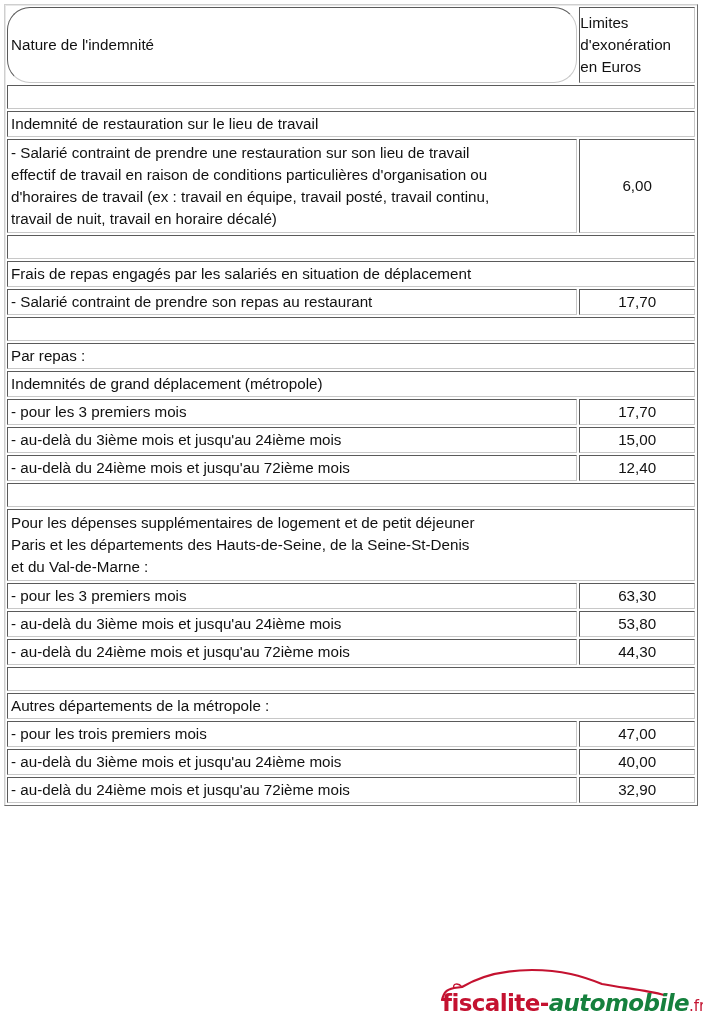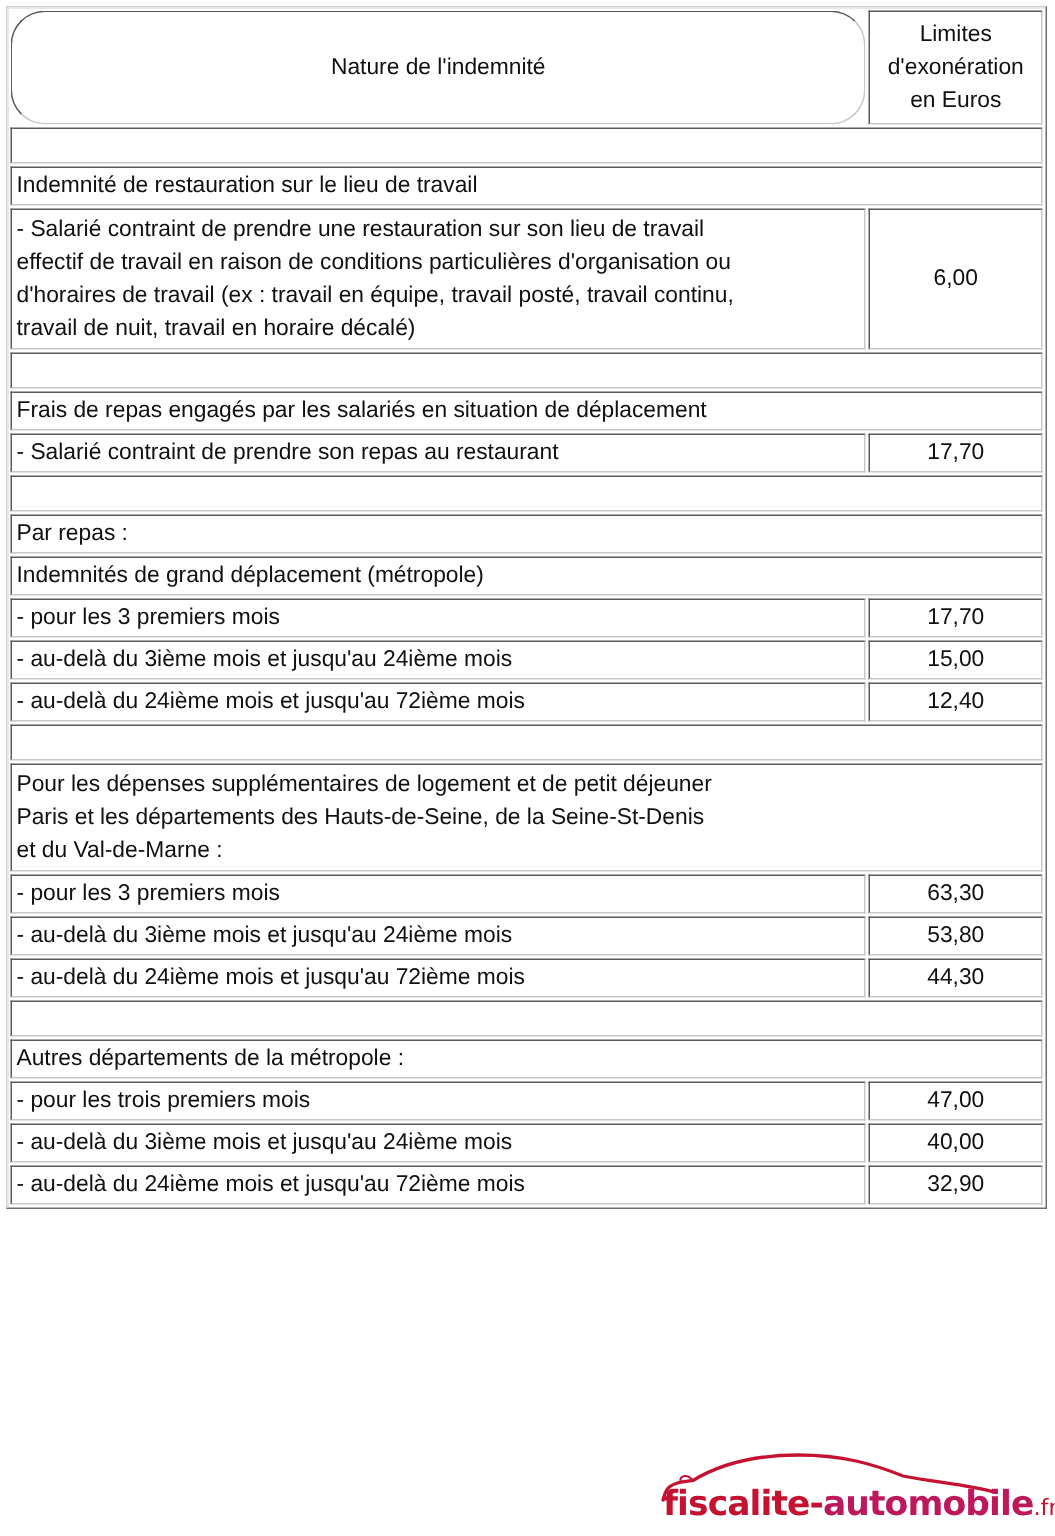--- a/index.html
+++ b/index.html
@@ -34,21 +34,21 @@
     border-top: 1px solid #5a5a5a;
     border-left: 1px solid #5a5a5a;
     border-right: 1px solid #c8c8c8;
     border-bottom: 1px solid #c8c8c8;
     padding: 0 3px;
     vertical-align: middle;
     line-height: 22px;
   }
   .tbl col.c1 { width: 567px; }
   .tbl col.c2 { width: 115px; }
-  .hdr td { text-align: center; }
+  .hdr td { text-align: left; }
   .hdr .h1 { height: 74px; border-radius: 23px; }
   .hdr .h2 { line-height: 22px; padding: 1px 0; }
   .blank td { height: 22px; }
   .section td { height: 24px; line-height: 24px; }
   .row td { height: 24px; line-height: 24px; }
   .row .val { text-align: center; }
   .multi td { line-height: 22px; padding-top: 2px; padding-bottom: 2px; }
   .multi .val { text-align: center; }
   .logo {
     position: absolute;
@@ -66,21 +66,21 @@
     position: absolute;
     left: 10px;
     top: 28px;
     font-family: "DejaVu Sans", sans-serif;
     font-weight: bold;
     font-size: 23px;
     letter-spacing: -0.6px;
     white-space: nowrap;
   }
   .logo .red { color: #c41230; }
-  .logo .dark { color: #be185d; }
+  .logo .dark { color: #15803d; font-style: italic; }
   .logo .tld { color: #c41230; font-size: 15px; font-weight: normal; letter-spacing: 0; }
 </style>
 </head>
 <body>
 
 <table class="tbl">
   <colgroup>
       <col class="c1">
       <col class="c2">
     </colgroup>

